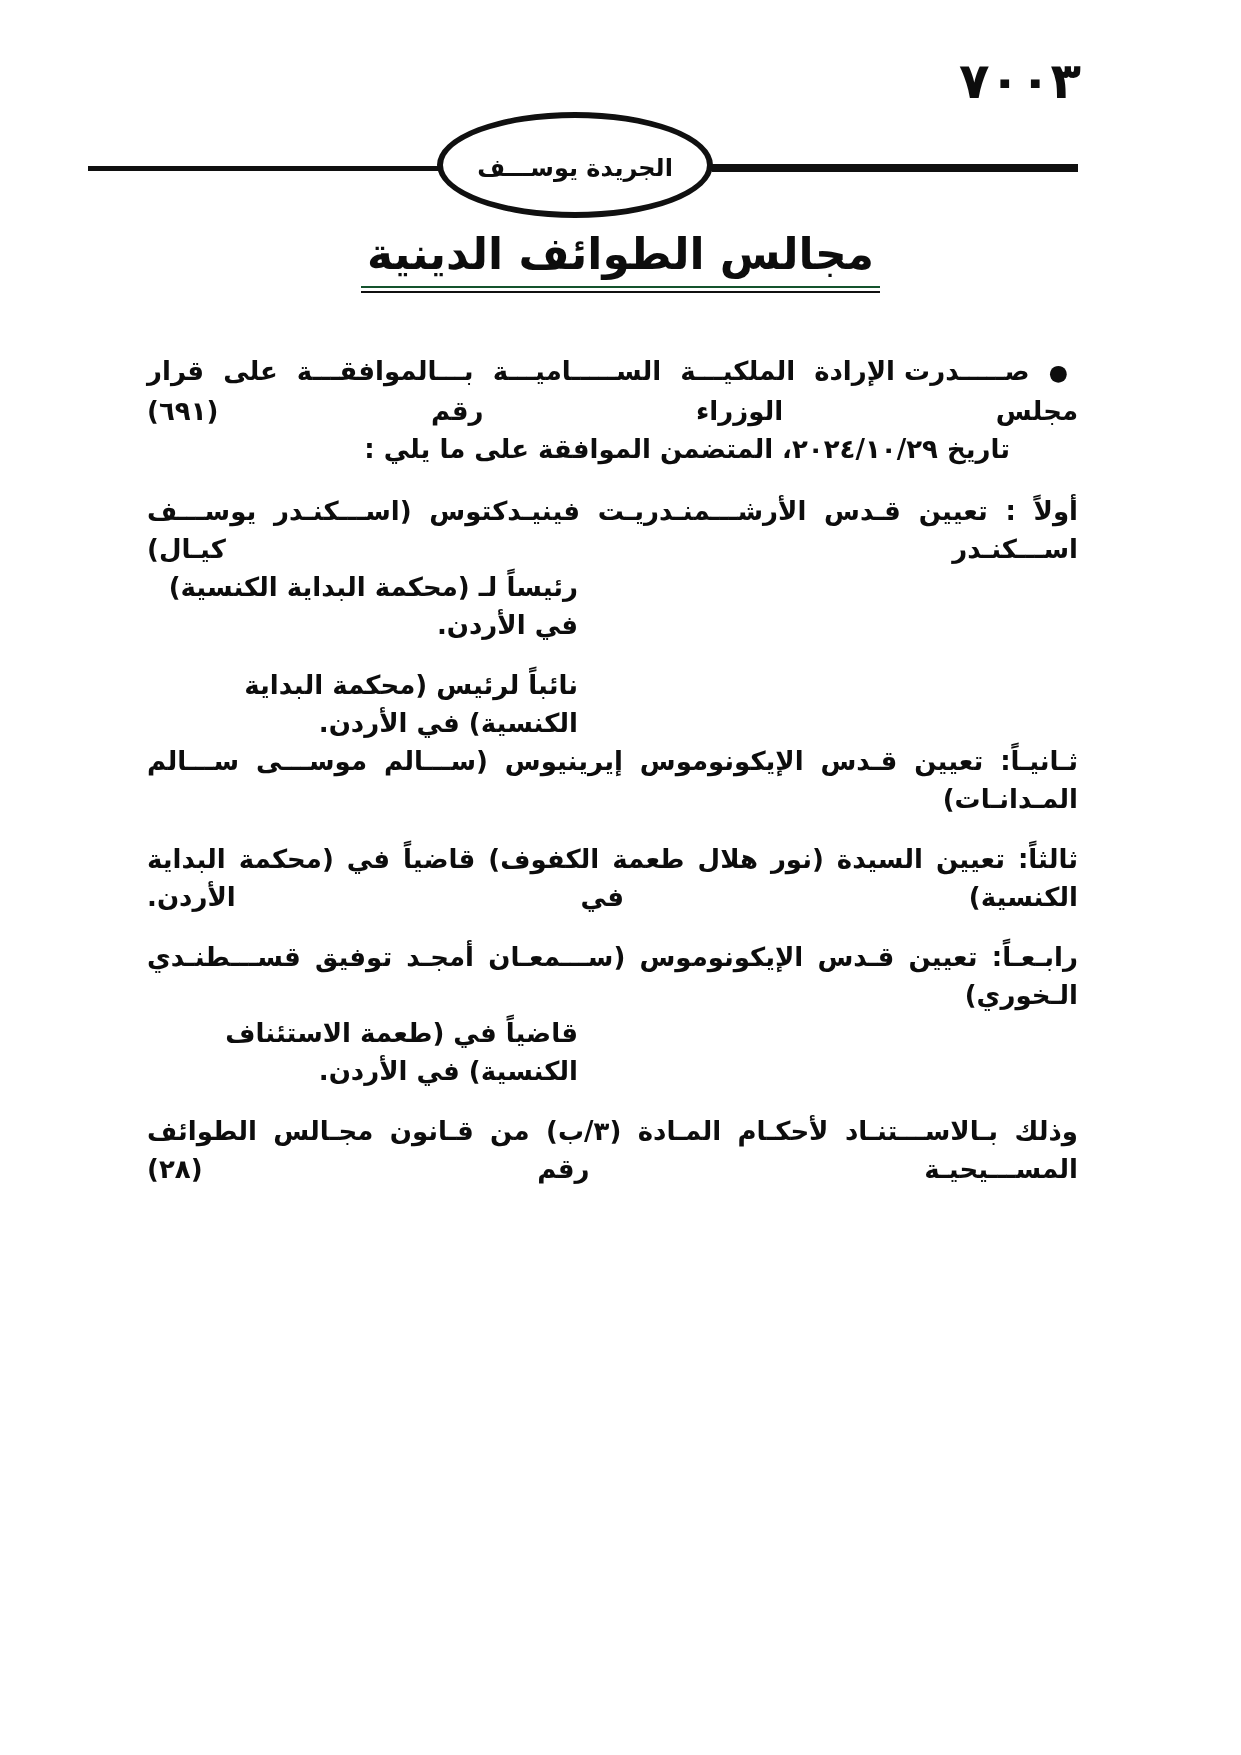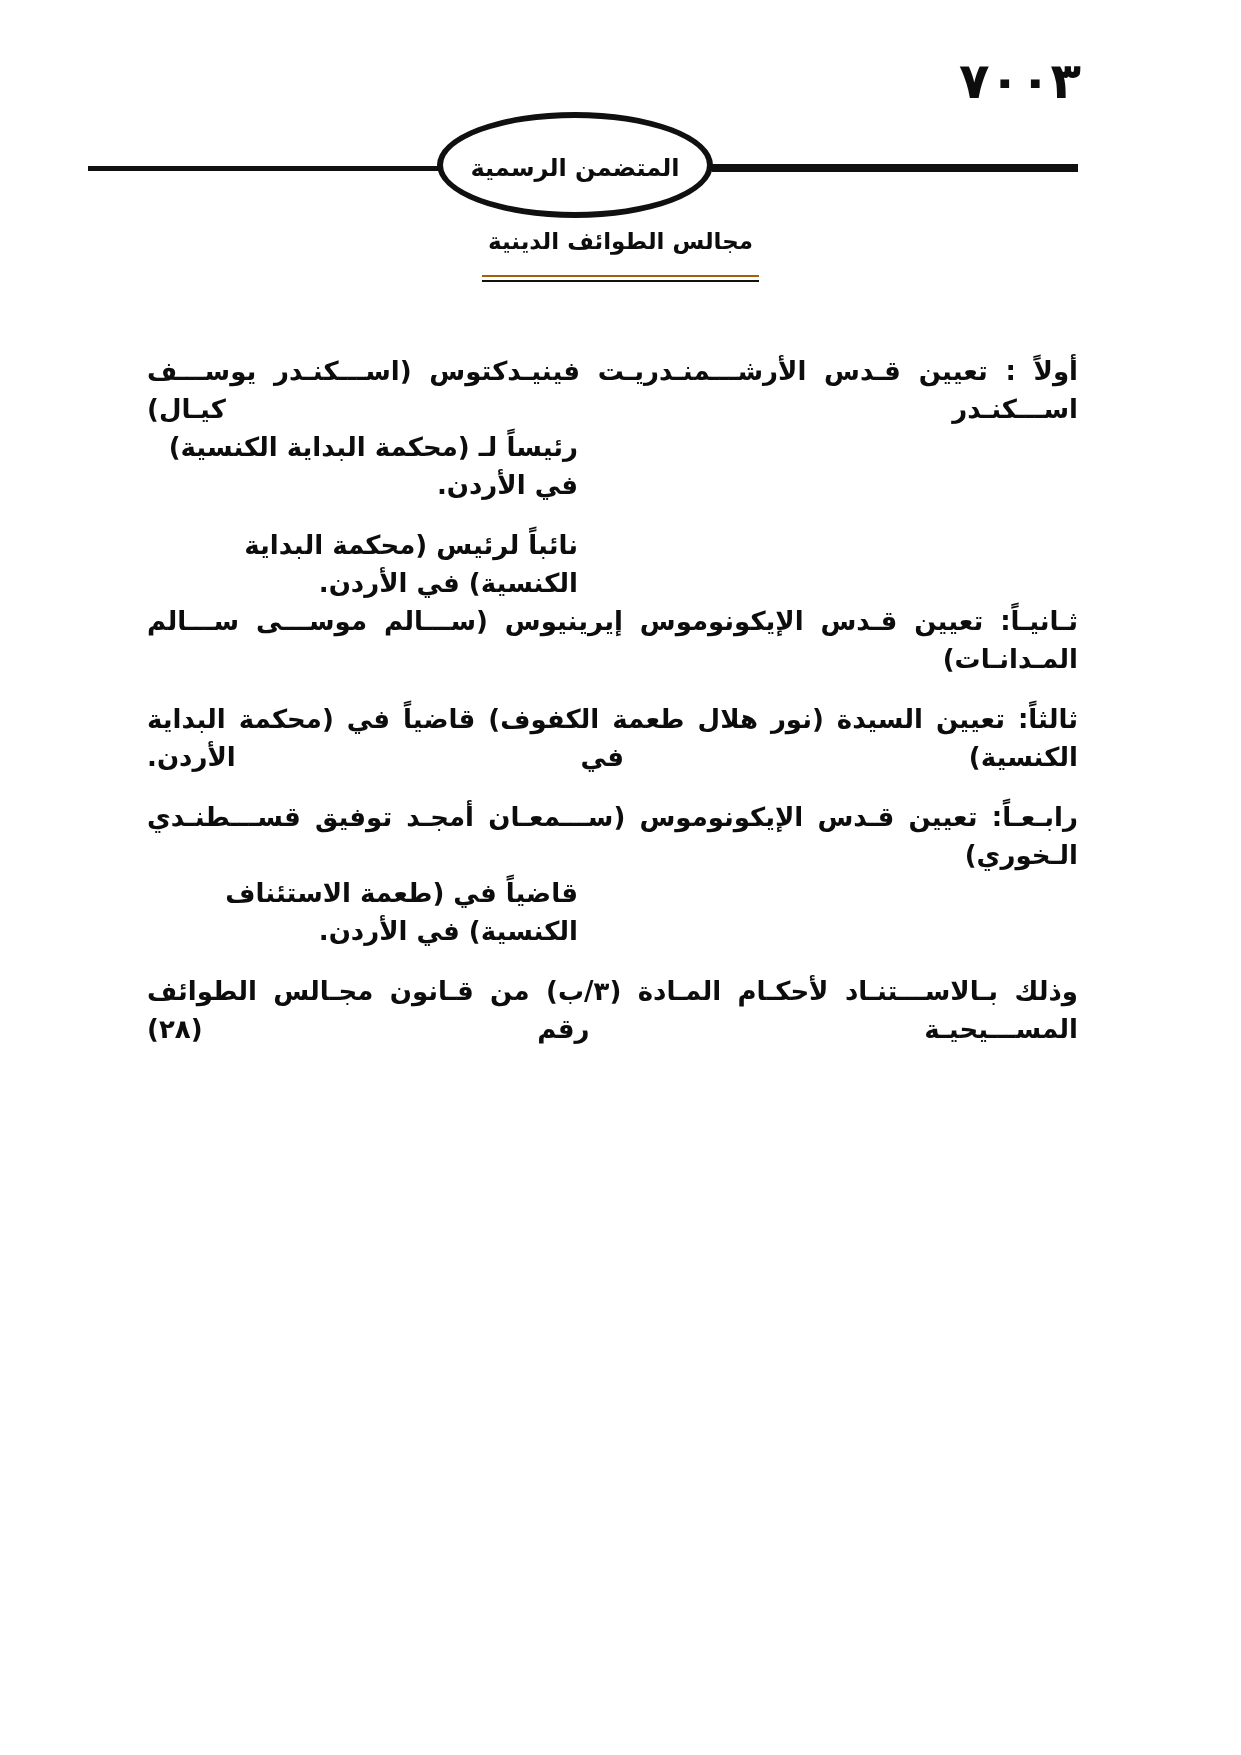--- a/index.html
+++ b/index.html
@@ -52,24 +52,24 @@
   
   .doc-title {
     position: absolute;
     top: 228px;
     left: 0;
     width: 100%;
     text-align: center;
   }
   .title-text {
     display: inline-block;
-    font-size: 23px;
+    font-size: 44px;
     font-weight: bold;
-    padding: 0 6px 21px 6px;
-    border-bottom: 2px solid #a16207;
+    padding: 0 6px 7px 6px;
+    border-bottom: 2px solid #14532d;
     position: relative;
   }
   .title-text::after {
     content: "";
     position: absolute;
     left: 0; right: 0;
     bottom: -7px;
     height: 2px;
     background: #101010;
   }
@@ -97,30 +97,34 @@
 </style>
 </head>
 <body>
 
 <div class="page">
 
   <div class="page-number">٧٠٠٣</div>
 
   <div class="rule rule-left"></div>
   <div class="oval">
-    <span>المتضمن الرسمية</span>
+    <span>الجريدة يوســـف</span>
   </div>
   <div class="rule rule-right"></div>
 
   <div class="doc-title">
     <span class="title-text">مجالس الطوائف الدينية</span>
   </div>
 
   <div class="content">
 
+    <div class="para">
+      <div class="line j-line"><span class="bullet">●</span> <span>صـــــدرت الإرادة الملكيـــة الســـــاميـــة بـــالموافقـــة على قرار مجلس الوزراء رقم (٦٩١)</span></div>
+      <div class="line r-line ind-68">تاريخ ٢٠٢٤/١٠/٢٩، المتضمن الموافقة على ما يلي :</div>
+    </div>
 
     <div class="para gap-sm">
       <div class="line j-line">أولاً : تعيين قـدس الأرشـــمنـدريـت فينيـدكتوس (اســـكنـدر يوســـف اســـكنـدر كيـال)</div>
       <div class="line r-line ind-500">رئيساً لـ (محكمة البداية الكنسية) في الأردن.</div>
     </div>
 
     <div class="para gap-sm">
       <div class="line r-line ind-500">نائباً لرئيس (محكمة البداية الكنسية) في الأردن.</div>
       <div class="line j-line">ثـانيـاً: تعيين قـدس الإيكونوموس إيرينيوس (ســـالم موســـى ســـالم المـدانـات)</div>
     </div>

